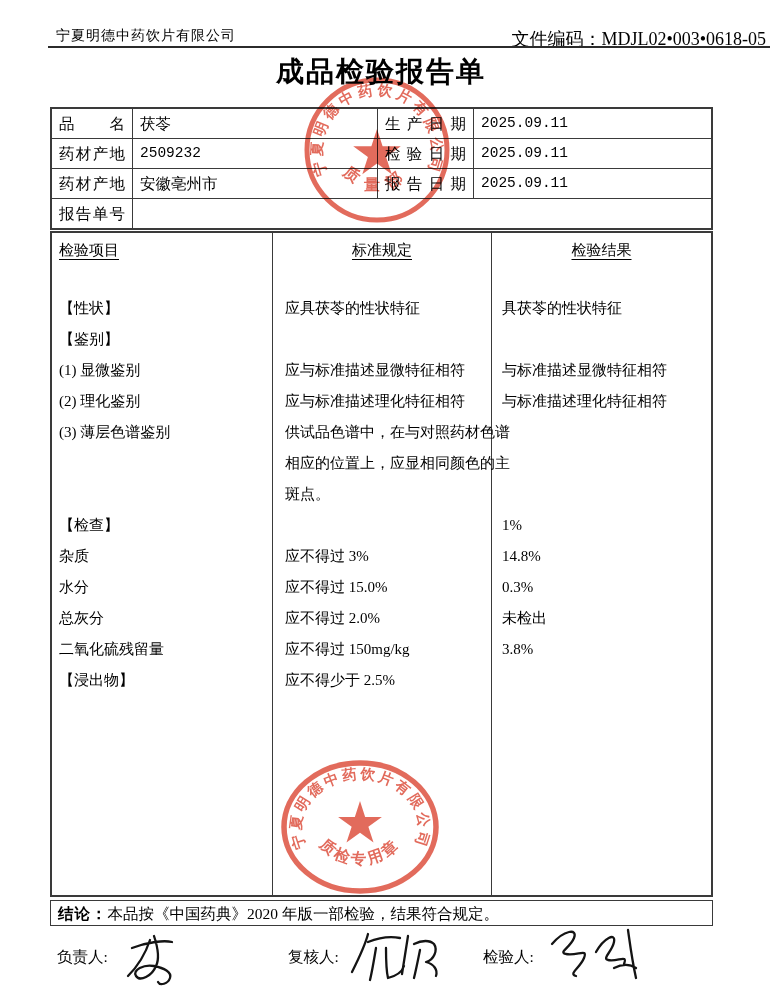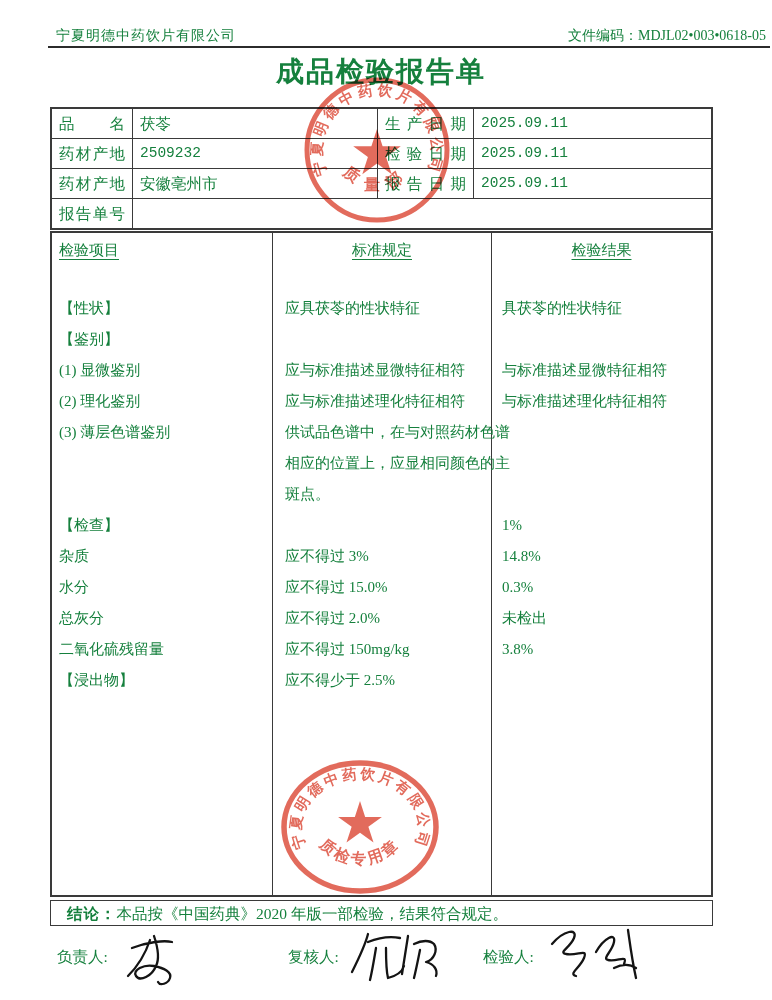--- a/index.html
+++ b/index.html
@@ -1,23 +1,23 @@
 <!DOCTYPE html>
 <html><head>
 <meta charset="utf-8">
 <style>
   html,body{margin:0;padding:0;background:#ffffff;}
   #page{
     position:relative;width:772px;height:1000px;background:#ffffff;
-    font-family:"Liberation Serif","DejaVu Serif",serif;color:#15803d;overflow:hidden;
+    font-family:"Liberation Serif","DejaVu Serif",serif;color:#000000;overflow:hidden;
   }
   .abs{position:absolute;}
   
   #company{left:56px;top:27px;font-size:14px;letter-spacing:1px;}
-  #doccode{right:6px;top:27px;font-size:14px;}
+  #doccode{right:6px;top:27px;font-size:18px;}
   #headrule{left:48px;top:46px;width:722px;height:0;border-top:2.5px solid #2b2b2b;}
   #title{left:48px;top:53px;width:666px;text-align:center;font-size:28px;font-weight:bold;letter-spacing:2px;}
   
   #info-table{left:50px;top:107px;width:663px;border:2px solid #3a3a3a;box-sizing:border-box;font-size:15.5px;}
   .irow{display:flex;height:29px;line-height:29px;border-bottom:1.5px solid #3a3a3a;}
   .irow:last-child{border-bottom:none;flex-direction:column;}
   .icell{box-sizing:border-box;padding:0 7px;white-space:nowrap;overflow:hidden;}
   .lab{width:81px;border-right:1.5px solid #3a3a3a;text-align:justify;text-align-last:justify;}
   .val{width:245px;border-right:1.5px solid #3a3a3a;}
   .lab2{width:96px;border-right:1.5px solid #3a3a3a;text-align:justify;text-align-last:justify;}
@@ -31,21 +31,21 @@
   .col-std{width:219px;border-right:1.5px solid #3a3a3a;}
   .col-res{flex:1;}
   .colhead{height:60px;padding-top:8px;box-sizing:border-box;}
   .colhead span{text-decoration:underline;text-underline-offset:4px;}
   .head-left{padding-left:7px;text-align:left;}
   .head-center{text-align:center;}
   .trow{height:31px;line-height:31px;white-space:nowrap;padding-left:7px;}
   .col-std .trow{padding-left:12px;}
   .col-res .trow{padding-left:10px;}
   
-  #conclusion{left:50px;top:900px;width:663px;height:26px;line-height:25px;border:1.5px solid #3a3a3a;box-sizing:border-box;padding-left:16px;font-size:15.5px;white-space:nowrap;}
+  #conclusion{left:50px;top:900px;width:663px;height:26px;line-height:25px;border:1.5px solid #3a3a3a;box-sizing:border-box;padding-left:7px;font-size:15.5px;white-space:nowrap;}
   #conclusion b{letter-spacing:1px;}
   
   .siglabel{top:947px;font-size:15.5px;}
   #lbl-manager{left:57px;}
   #lbl-reviewer{left:288px;text-align:center;}
   #lbl-inspector{left:483px;}
   .sig{position:absolute;}
   .sig path{fill:none;stroke:#141414;stroke-width:2.3;stroke-linecap:round;stroke-linejoin:round;}
   
   .stamp{position:absolute;mix-blend-mode:multiply;opacity:.82;}

